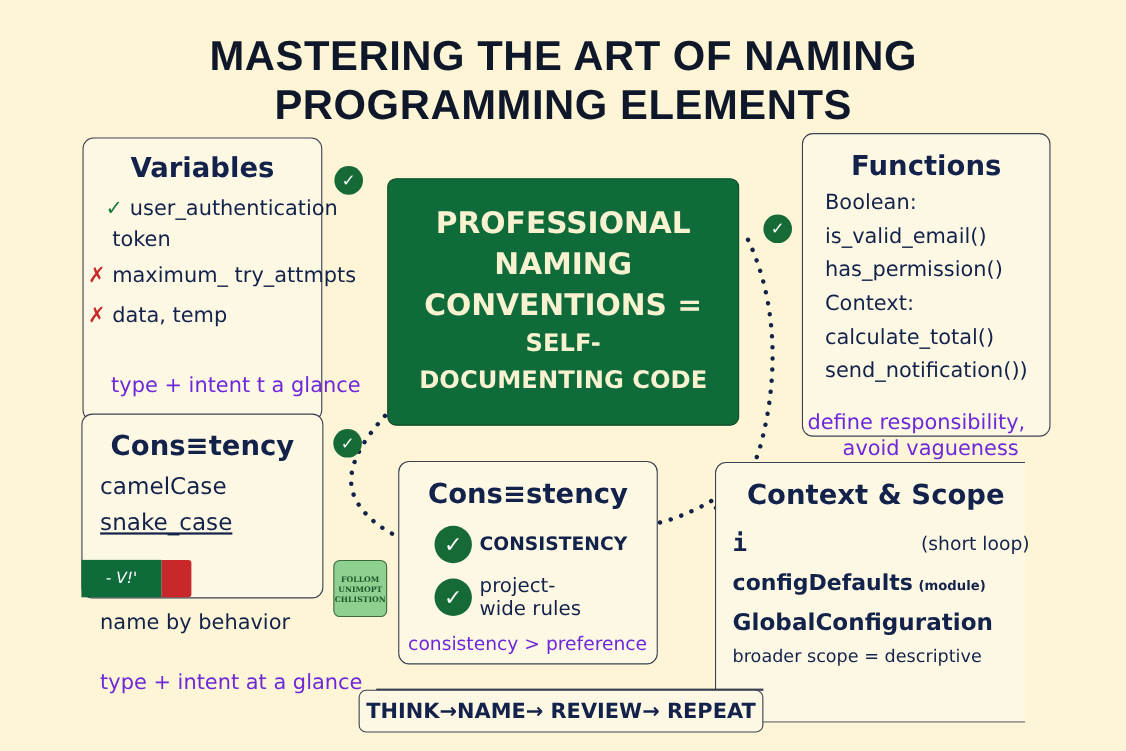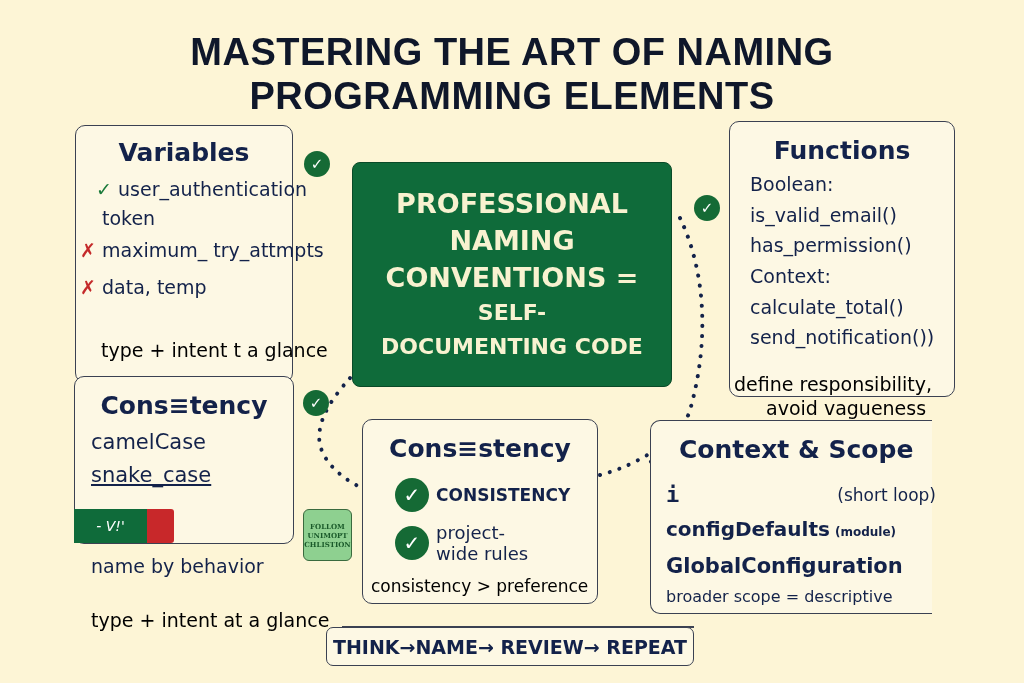--- a/index.html
+++ b/index.html
@@ -14,21 +14,21 @@
     left:0; width:1024px; text-align:center;
     font-family:"Liberation Sans", sans-serif; font-weight:bold;
     font-size:38px; color:#0f172a; line-height:44px; letter-spacing:0.5px;
   }
   .card {
     position:absolute; background:#fdf8e4; border:1.6px solid #3b4152;
     border-radius:10px; box-sizing:border-box;
   }
   .card-title { font-weight:bold; font-size:25px; text-align:center; color:#13224a; }
   .line { font-size:19px; color:#13224a; white-space:nowrap; }
-  .green-note { color:#000000; font-size:19px; white-space:nowrap; }
+  .green-note { color:#6d28d9; font-size:19px; white-space:nowrap; }
   .check-circle {
     position:absolute; width:26px; height:26px; border-radius:50%;
     background:#156a35; color:#fff; display:flex; align-items:center; justify-content:center;
     font-size:15px; font-weight:bold;
   }
   .center-box {
     left:352px; top:162px; width:320px; height:225px; background:#0f6b3a;
     border-radius:8px; border:1.5px solid #0a4a28; box-sizing:border-box;
     color:#f8f2d0; font-weight:bold; text-align:center;
     display:flex; flex-direction:column; justify-content:center; align-items:center;
@@ -114,21 +114,21 @@
     <div style="width:34px; height:34px; border-radius:50%; background:#156a35; color:#fff; display:flex; align-items:center; justify-content:center; font-size:20px; font-weight:bold;">✓</div>
     <span style="margin-left:7px; font-weight:bold; font-size:17px;">CONSISTENCY</span>
   </div>
   <div style="position:absolute; left:32px; top:102px; display:flex; align-items:center;">
     <div style="width:34px; height:34px; border-radius:50%; background:#156a35; color:#fff; display:flex; align-items:center; justify-content:center; font-size:20px; font-weight:bold;">✓</div>
     <span style="margin-left:7px; font-size:18px; width:110px; line-height:21px;">project-wide rules</span>
   </div>
   <div class="green-note" style="position:absolute; left:8px; top:156px; font-size:17px;">consistency &gt; preference</div>
 </div>
 
-<div class="card" style="left:650px; top:420px; width:282px; height:194px; border-right:none; border-top-right-radius:0; border-bottom-right-radius:0;">
+<div class="card" style="left:650px; top:420px; width:282px; height:237px; border-right:none; border-top-right-radius:0; border-bottom-right-radius:0;">
   <div class="card-title" style="margin-top:14px; text-align:left; padding-left:28px;">Context &amp; Scope</div>
   <div style="position:absolute; left:15px; top:58px; width:270px;">
     <div style="display:flex; justify-content:space-between; line-height:32px;">
       <span style="font-weight:bold; font-size:22px; font-family:'DejaVu Sans Mono', monospace;">i</span>
       <span style="font-size:17px;">(short loop)</span>
     </div>
     <div style="line-height:36px; white-space:nowrap;">
       <span style="font-weight:bold; font-size:20px;">configDefaults</span>
       <span style="font-size:12px;font-weight:bold;">(module)</span>
     </div>

